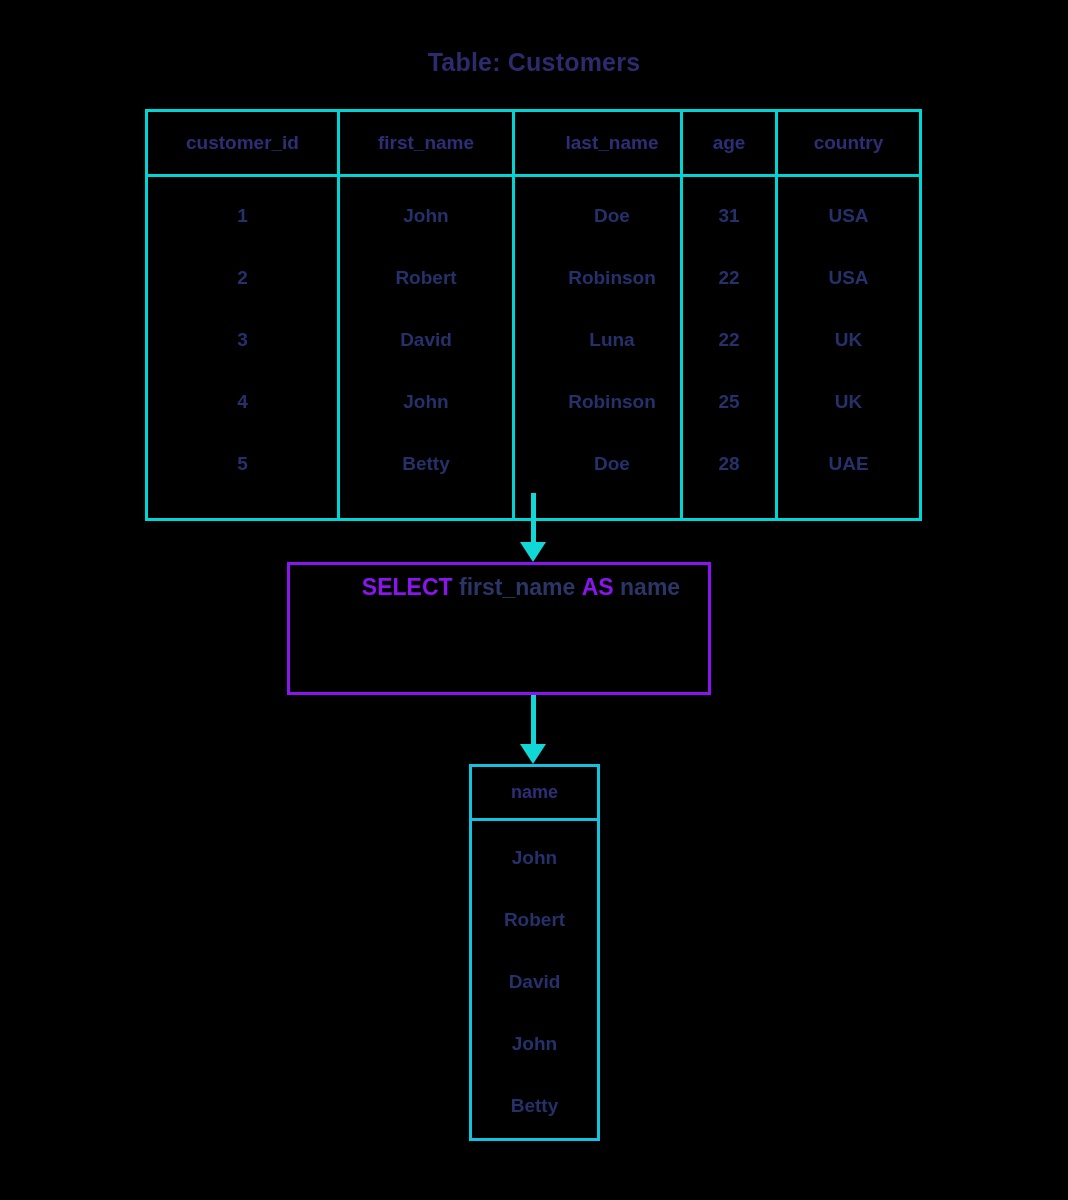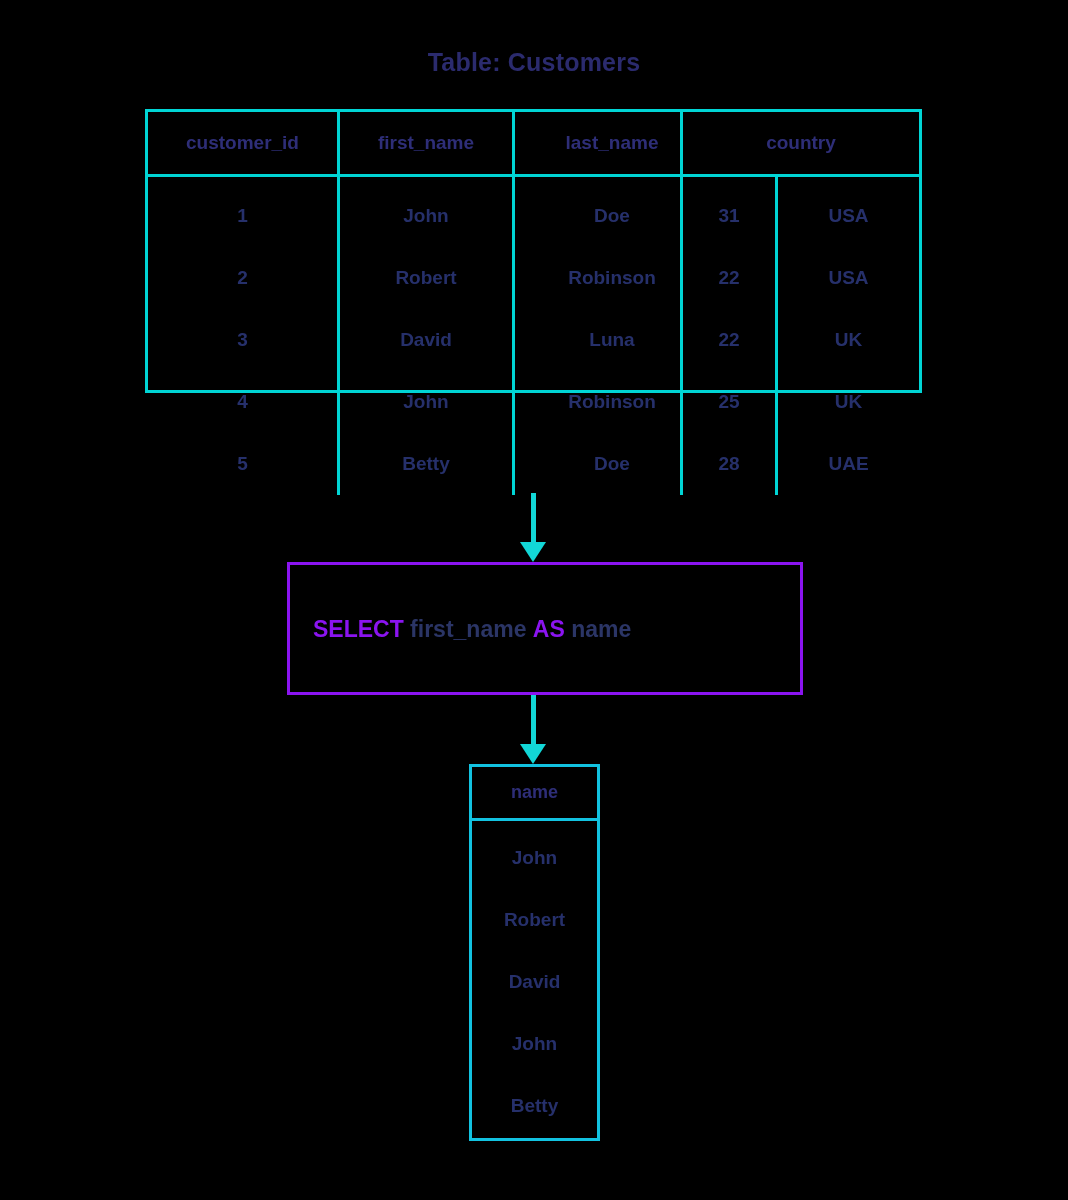--- a/index.html
+++ b/index.html
@@ -28,21 +28,21 @@
     font-weight: 700;
     letter-spacing: 0.2px;
   }
 
   
   #source-table {
     position: absolute;
     left: 145px;
     top: 109px;
     width: 777px;
-    height: 284px;
+    height: 412px;
     box-sizing: border-box;
     border: 3px solid #00d5d5;
     display: flex;
     flex-direction: column;
   }
   #source-table-header {
     display: flex;
     height: 62px;
     flex: 0 0 62px;
     border-bottom: 3px solid #00d5d5;
@@ -115,28 +115,28 @@
 
   #arrow-query-to-result { left: 520px; top: 695px; height: 69px; }
   #arrow-query-to-result .arrow-stem { height: 49px; }
   #arrow-query-to-result .arrow-head { top: 49px; }
 
   
   #query-box {
     position: absolute;
     left: 287px;
     top: 562px;
-    width: 516px;
+    width: 424px;
     height: 133px;
     box-sizing: border-box;
     border: 3px solid #8b14f0;
     display: flex;
-    flex-direction: column;
-    justify-content: center;
-    padding-left: 23px;
+    flex-direction: row;
+    justify-content: center;
+    padding-left: 44px;
   }
   .query-line {
     color: #2b3566;
     font-size: 23px;
     font-weight: 600;
     line-height: 44px;
     white-space: pre;
   }
   .kw {
     color: #8b14f0;
@@ -187,20 +187,21 @@
 <body>
 
 <div id="diagram-title">Table: Customers</div>
 
 <div id="source-table">
 
   <div id="source-table-header">
     <div class="src-head-cell col-customer_id">customer_id</div>
     <div class="src-head-cell col-first_name">first_name</div>
     <div class="src-head-cell col-last_name">last_name</div>
+    <div class="src-head-cell col-age">age</div>
     <div class="src-head-cell col-country">country</div>
   </div>
 
   <div id="source-table-body">
 
     <div class="src-col col-customer_id">
       <div class="src-col-pad-top"></div>
       <div class="src-body-cell">1</div>
       <div class="src-body-cell">2</div>
       <div class="src-body-cell">3</div>

